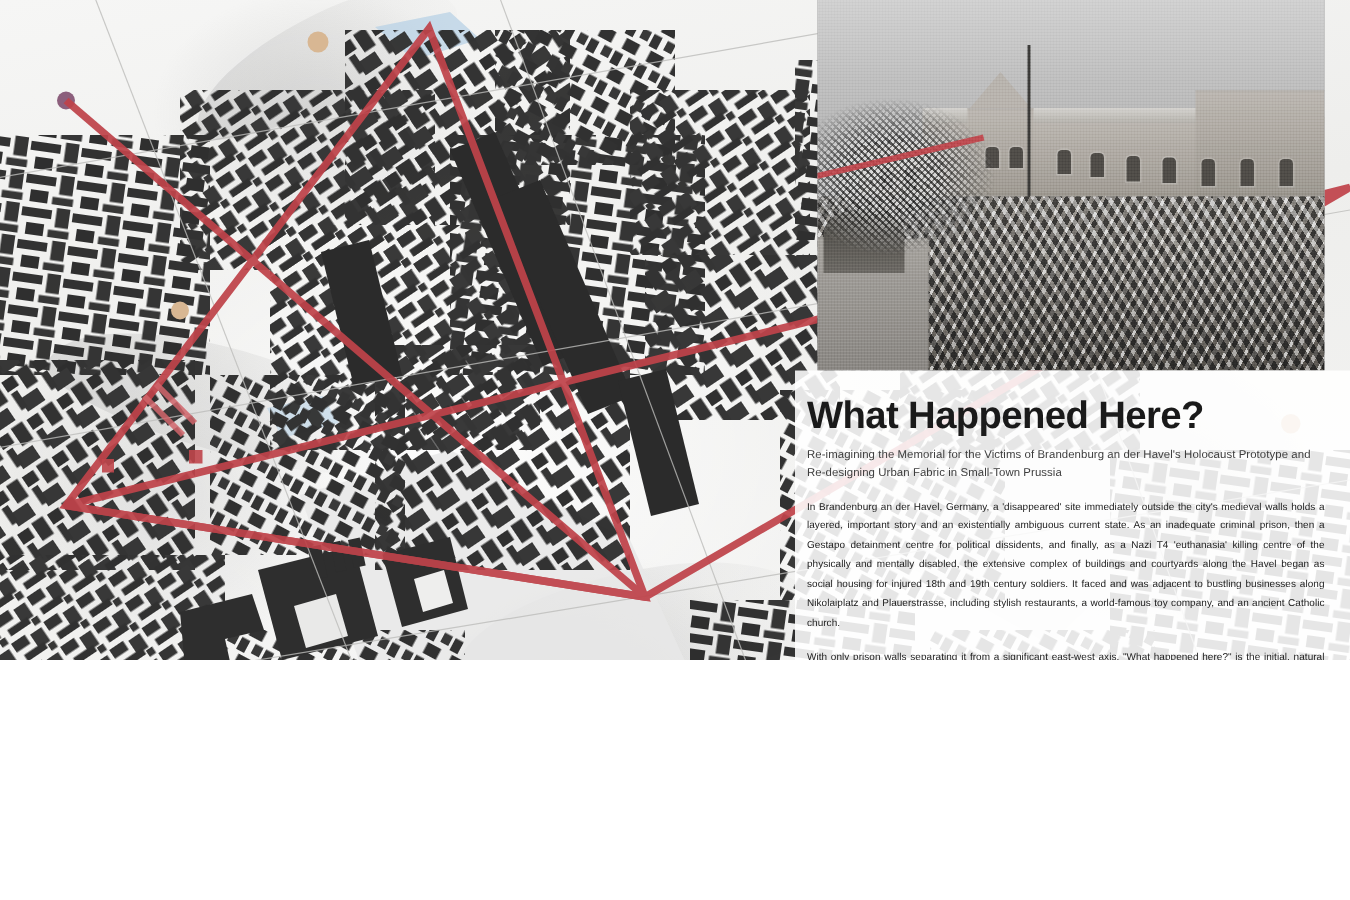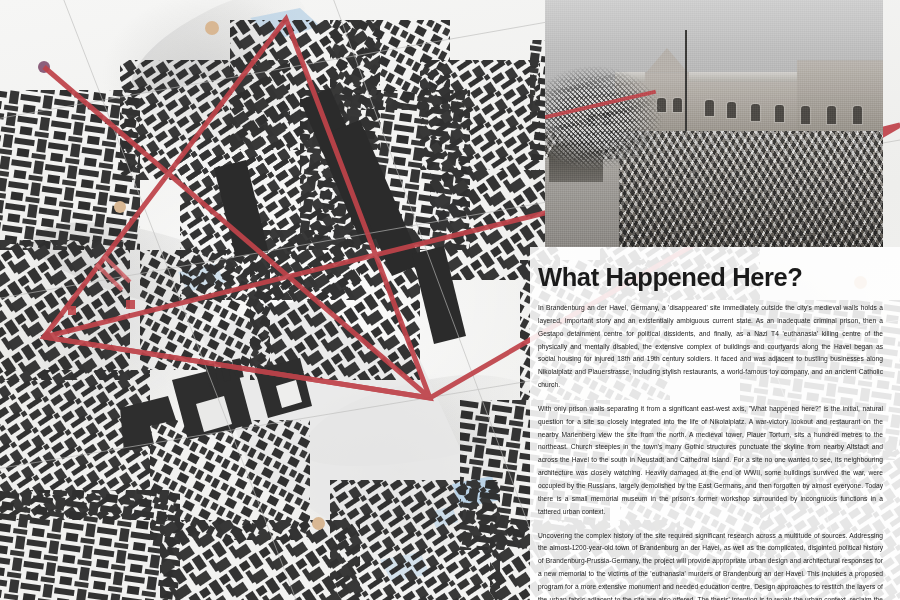--- a/index.html
+++ b/index.html
@@ -5,21 +5,21 @@
 <style>
   * { margin:0; padding:0; box-sizing:border-box; }
   html,body { width:900px; height:600px; overflow:hidden; }
   body {
     font-family:"Liberation Sans", sans-serif;
     background:#ffffff;
   }
 
   #poster {
     position:relative;
-    width:900px; height:600px;
+    width:900px; height:440px;
     overflow:hidden;
     background:#7dd3fc;
   }
 
   
   .map-base { position:absolute; inset:0; background:#f3f3f2; }
 
   .map-paper {
     position:absolute; inset:0;
     background:
@@ -338,20 +338,21 @@
     <div class="photo-tent" style="left:4px;top:140px;width:54px;height:42px;"></div>
 
     <div class="photo-aerial" style="left:-12px;top:66px;width:136px;height:108px;"></div>
     <div class="photo-redline" style="left:-12px;top:118px;width:126px;transform:rotate(-13deg);"></div>
 
     <div class="photo-grain"></div>
   </div>
 
   <div class="text-panel">
     <div class="panel-title">What Happened Here?</div>
+    <div class="panel-subtitle">Re-imagining the Memorial for the Victims of Brandenburg an der Havel's Holocaust Prototype and Re-designing Urban Fabric in Small-Town Prussia</div>
     <div class="body-block">
       <p class="body-para">In Brandenburg an der Havel, Germany, a 'disappeared' site immediately outside the city's medieval walls holds a layered, important story and an existentially ambiguous current state.  As an inadequate criminal prison, then a Gestapo detainment centre for political dissidents, and finally, as a Nazi T4 'euthanasia' killing centre of the physically and mentally disabled, the extensive complex of buildings and courtyards along the Havel began as social housing for injured 18th and 19th century soldiers.  It faced and was adjacent to bustling businesses along Nikolaiplatz and Plauerstrasse, including stylish restaurants, a world-famous toy company, and an ancient Catholic church.</p>
       <p class="body-para">With only prison walls separating it from a significant east-west axis, "What happened here?" is the initial, natural question for a site so closely integrated into the life of Nikolaiplatz.  A war-victory lookout and restaurant on the nearby Marienberg view the site from the north.  A medieval tower, Plauer Tortum, sits a hundred metres to the northeast.  Church steeples in the town's many Gothic structures punctuate the skyline from nearby Altstadt and across the Havel to the south in Neustadt and Cathedral Island.  For a site no one wanted to see, its neighbouring architecture was closely watching. Heavily damaged at the end of WWII, some buildings survived the war, were occupied by the Russians, largely demolished by the East Germans, and then forgotten by almost everyone. Today there is a small memorial museum in the prison's former workshop surrounded by incongruous functions in a tattered urban context.</p>
       <p class="body-para">Uncovering the complex history of the site required significant research across a multitude of sources. Addressing the almost-1200-year-old town of Brandenburg an der Havel, as well as the complicated, disjointed political history of Brandenburg-Prussia-Germany, the project will provide appropriate urban design and architectural responses for a new memorial to the victims of the 'euthanasia' murders of Brandenburg an der Havel.  This includes a proposed program for a more extensive monument and needed education centre.  Design approaches to restitch the layers of the urban fabric adjacent to the site are also offered. The thesis' intention is to repair the urban context, reclaim the site and its significance, and create a museum/memorial that will articulate its complex history and provide an important addition to Brandenburg an der Havel.  In this way, the site becomes 'seen,' its identity known, and its adjacencies properly responsive.</p>
     </div>
 
   </div>
 
 </div>
 

